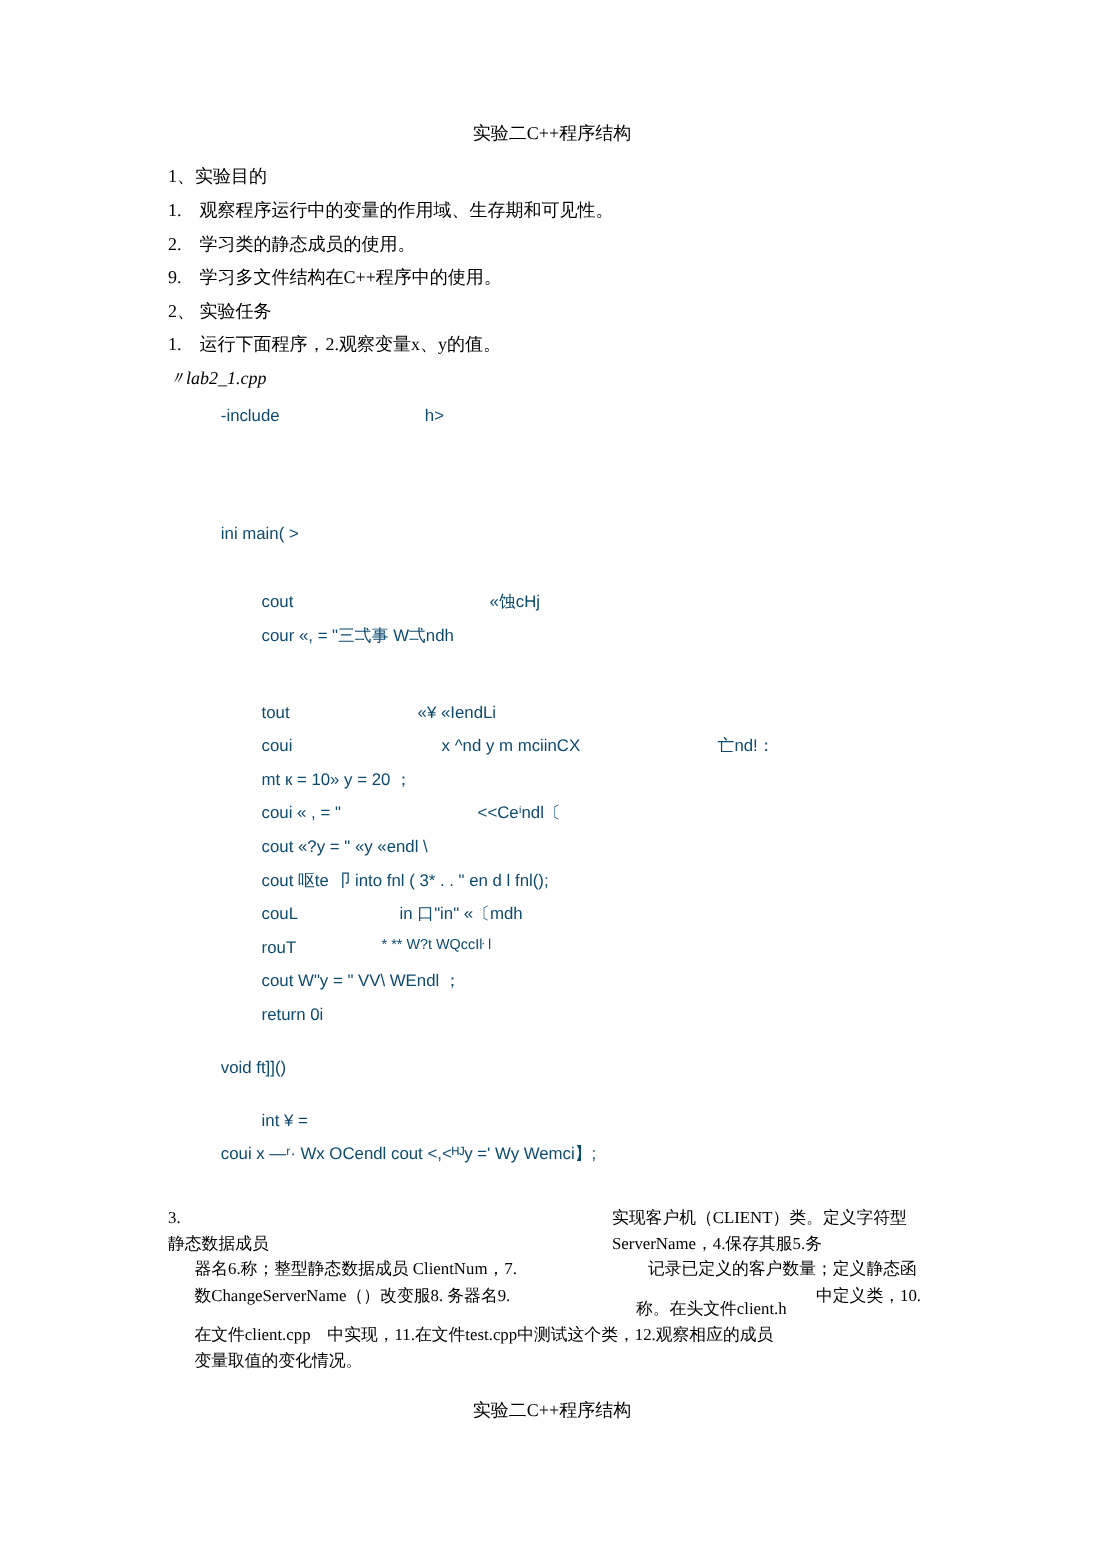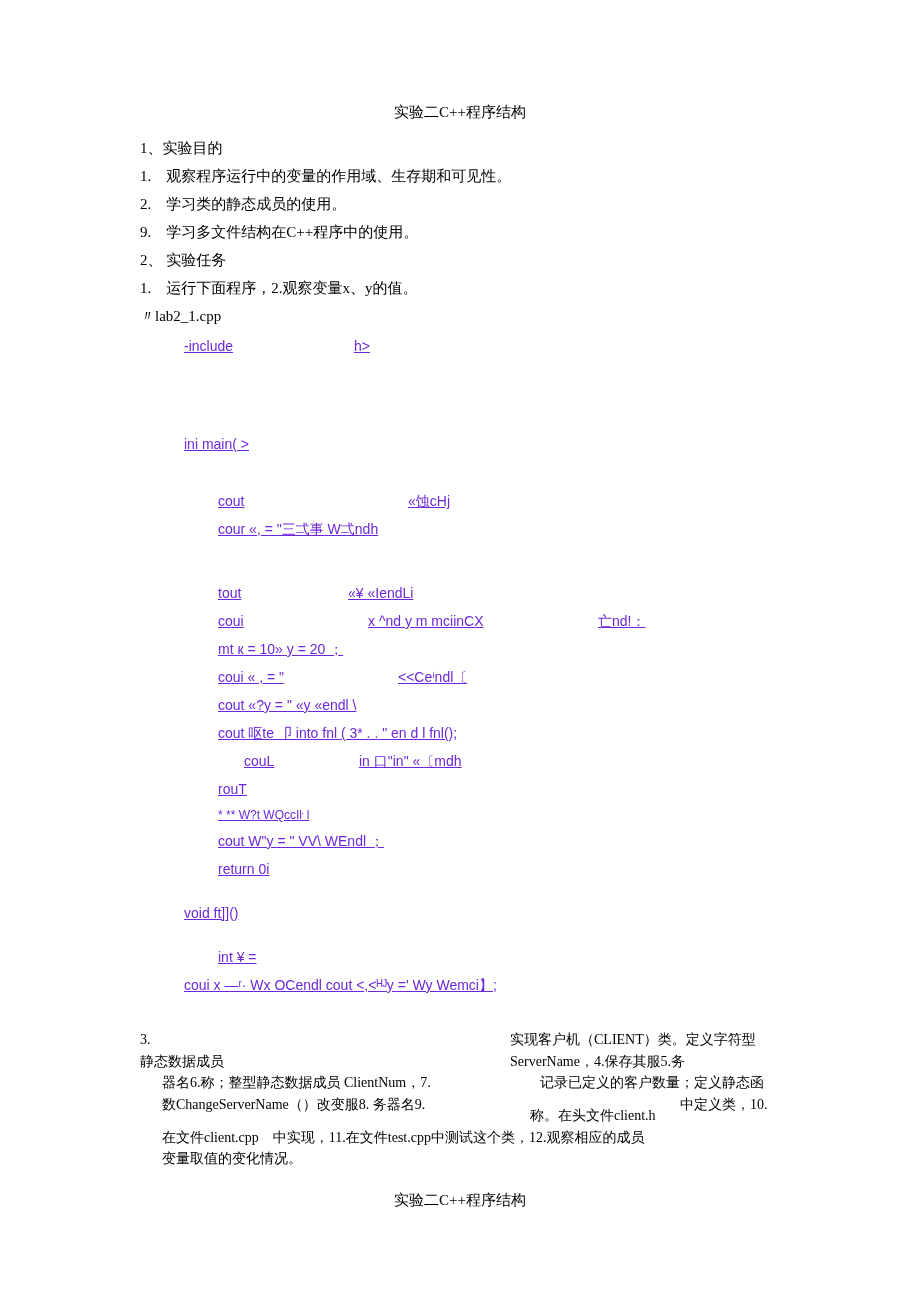--- a/index.html
+++ b/index.html
@@ -15,27 +15,26 @@
   }
   .title {
     text-align: center;
     font-size: 15px;
     margin-bottom: 12px;
   }
   .line { margin-bottom: 4px; }
   .indent1 { padding-left: 22px; }
   .indent2 { padding-left: 44px; }
   .indent3 { padding-left: 78px; }
-  .italic { }
+  .italic { font-style: italic; }
   .code-block {
     font-family: "Arial", "Helvetica", sans-serif;
-    color: #6d28d9;
+    color: #0c4a6e;
     font-size: 14px;
     line-height: 2.0;
-    text-decoration: underline;
   }
   .gap-sm { height: 16px; }
   .gap-lg { height: 70px; }
   .section3 {
     margin-top: 30px;
     font-size: 14px;
     line-height: 1.55;
   }
   .two-col { display: flex; }
   .col-l { width: 370px; }
@@ -87,24 +86,24 @@
     <span>亡nd!：</span>
   </div>
   <div class="indent3">mt к = 10» y = 20 ；</div>
   <div class="indent3" style="display:flex;">
     <span style="width:180px;">coui « , = "</span>
     <span>&lt;&lt;Ceⁱndl〔</span>
   </div>
   <div class="indent3">cout «?y = " «y «endl \</div>
   <div class="indent3">cout 呕te 卩 into fnl ( 3* . . " en d l fnl();</div>
   <div class="indent3" style="display:flex;">
-    <span style="width:115px;margin-left:26px;">couL</span>
+    <span style="width:115px;">couL</span>
     <span>in 口"in" «〔mdh</span>
   </div>
-  <div class="indent3" style="display:flex;flex-direction:column;">
+  <div class="indent3" style="display:flex;">
     <span style="width:100px;">rouT</span>
     <span style="font-size:12px;">* ** W?t WQccIŀ l</span>
   </div>
   <div class="indent3">cout W"y = " VV\ WEndl ；</div>
   <div class="indent3">return 0i</div>
 
   <div class="gap-sm"></div>
 
   <div class="indent2">void ft]]()</div>
 

